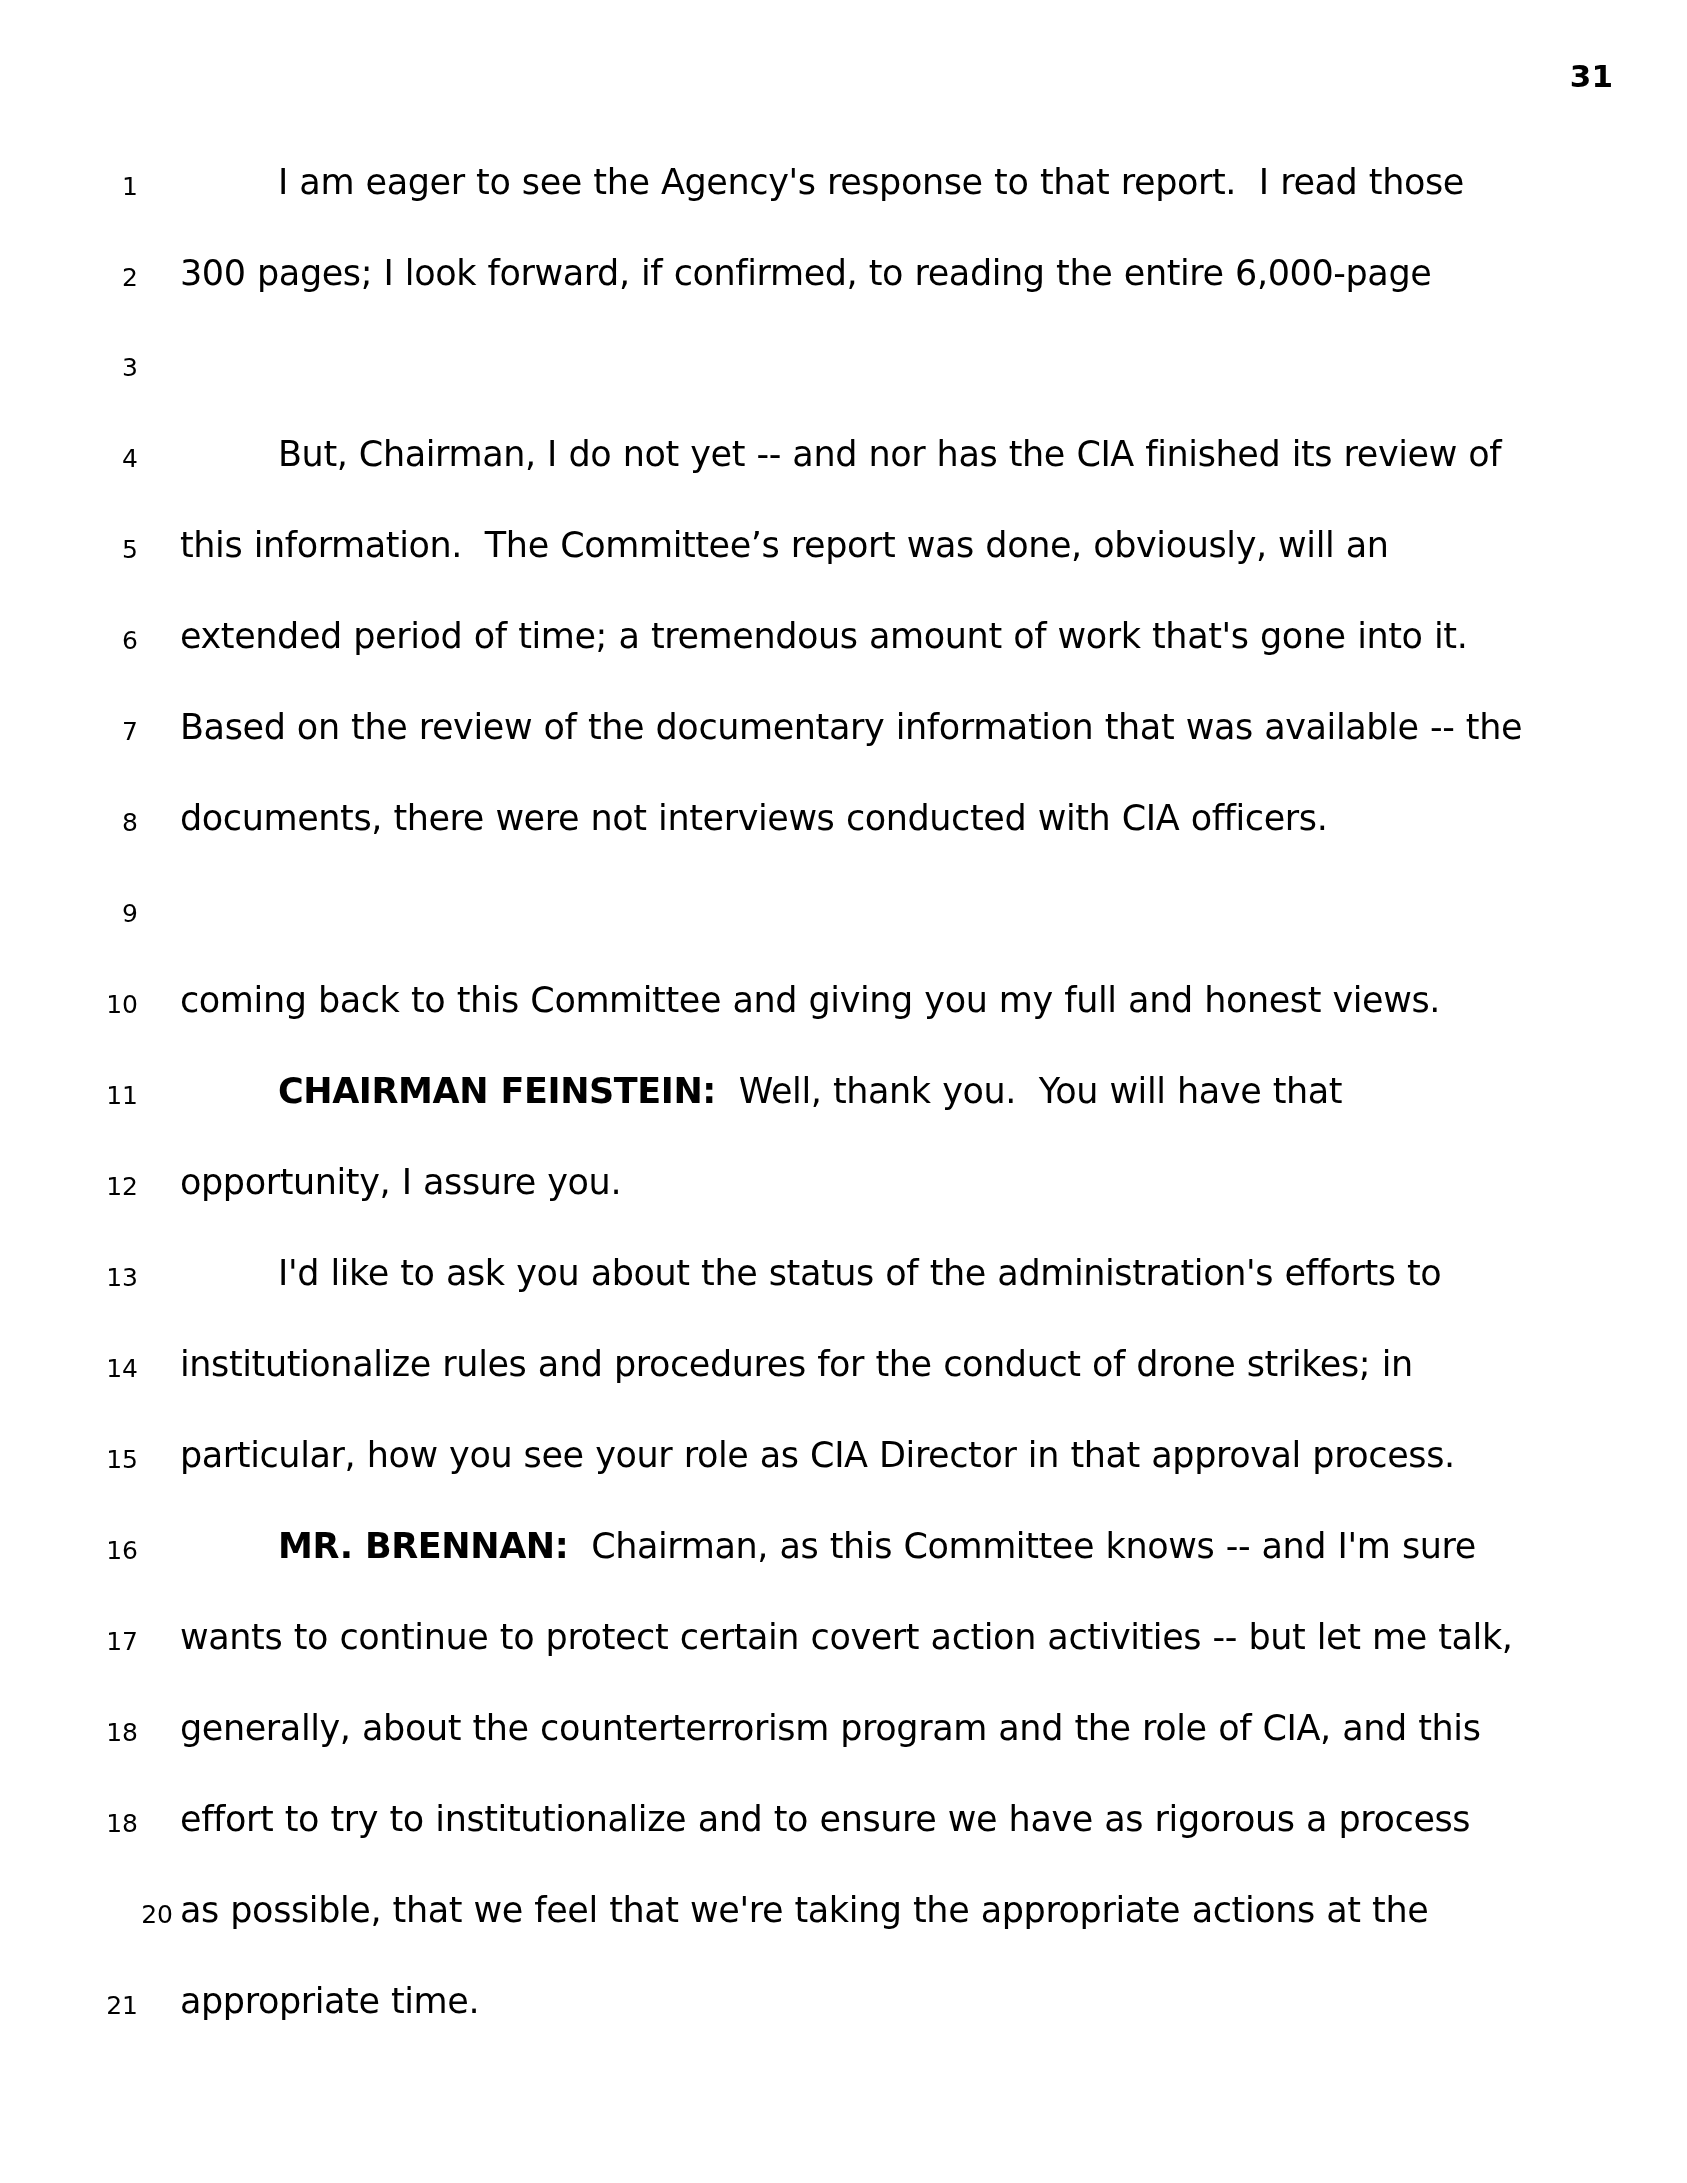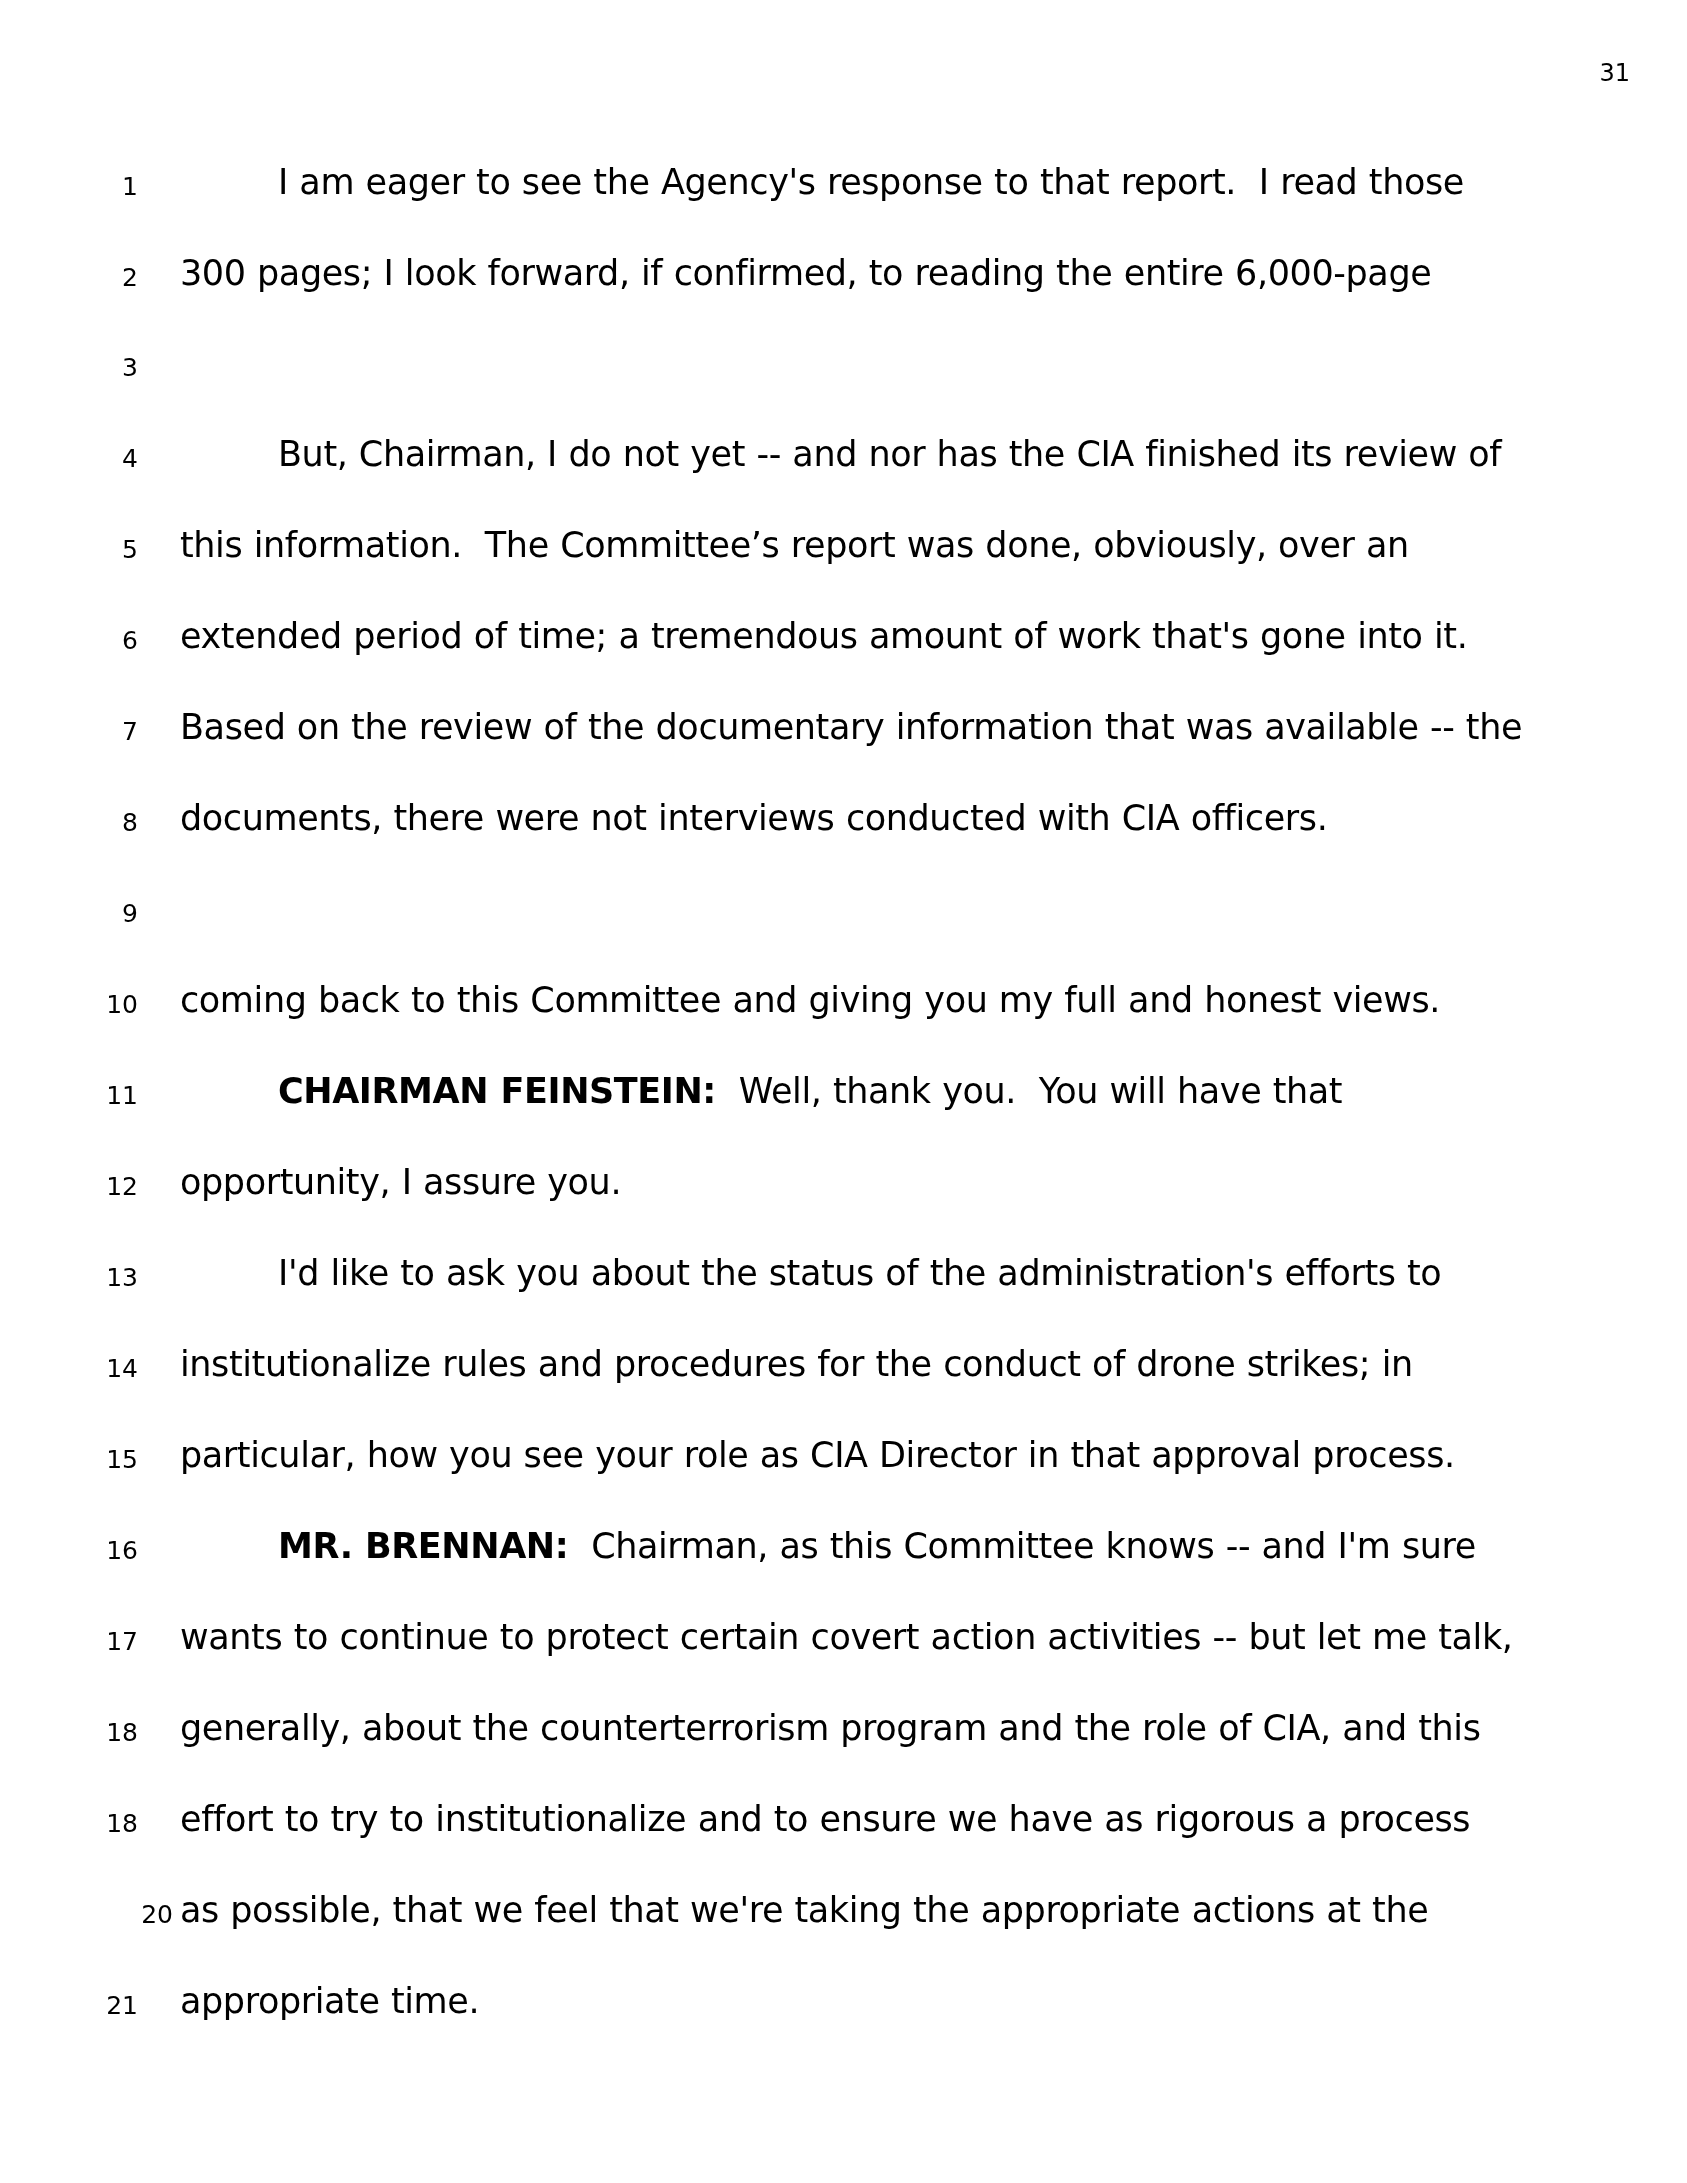--- a/index.html
+++ b/index.html
@@ -1,19 +1,19 @@
 <!DOCTYPE html>
 <html style="font-size:10.6px"><head>
 <meta charset="utf-8">
 <style>
   html, body { margin: 0; padding: 0; background: #ffffff; }
   body { width: 1687px; height: 2183px; position: relative; overflow: hidden; color: #000000;
          font-family: "DejaVu Sans", sans-serif; }
-  .page-number { position: absolute; top: 61px; right: 57px; font-size: 24px; line-height: 1;
-                 font-family: "DejaVu Sans", sans-serif; }
+  .page-number { position: absolute; top: 61px; right: 74px; font-size: 31px; line-height: 1;
+                 font-family: "DejaVu Sans", sans-serif; font-weight: bold; }
   .transcript { position: absolute; left: 0; top: 0; width: 1687px; }
   .line { position: absolute; left: 0; width: 1687px; height: 53px; }
   .line-number { position: absolute; right: 1549px; bottom: 0; font-size: 25px; line-height: 1; text-align: right;
                  font-family: "DejaVu Sans", sans-serif; }
   .line-text { position: absolute; left: 180px; bottom: -1.3px; font-size: 35px; line-height: 1; white-space: nowrap;
                font-family: "DejaVu Sans", sans-serif; letter-spacing: -0.4px; word-spacing: 0.7px; margin-top: 45px; }
   .line-text.indent { left: 278px; }
   .speaker { font-weight: bold; }
 </style>
 </head>
@@ -32,21 +32,21 @@
     </div>
   <div class="line" style="top: 327px;">
       <span class="line-number">3</span>
     </div>
   <div class="line" style="top: 418px;">
       <span class="line-number">4</span>
       <span class="line-text indent"><span style="white-space: pre;">But, Chairman, I do not yet -- and nor has the CIA finished its review of</span></span>
     </div>
   <div class="line" style="top: 509px;">
       <span class="line-number">5</span>
-      <span class="line-text"><span style="white-space: pre;">this information.  The Committee’s report was done, obviously, over an</span></span>
+      <span class="line-text"><span style="white-space: pre;">this information.  The Committee’s report was done, obviously, will an</span></span>
     </div>
   <div class="line" style="top: 600px;">
       <span class="line-number">6</span>
       <span class="line-text"><span style="white-space: pre;">extended period of time; a tremendous amount of work that's gone into it.</span></span>
     </div>
   <div class="line" style="top: 691px;">
       <span class="line-number">7</span>
       <span class="line-text"><span style="white-space: pre;">Based on the review of the documentary information that was available -- the</span></span>
     </div>
   <div class="line" style="top: 782px;">

